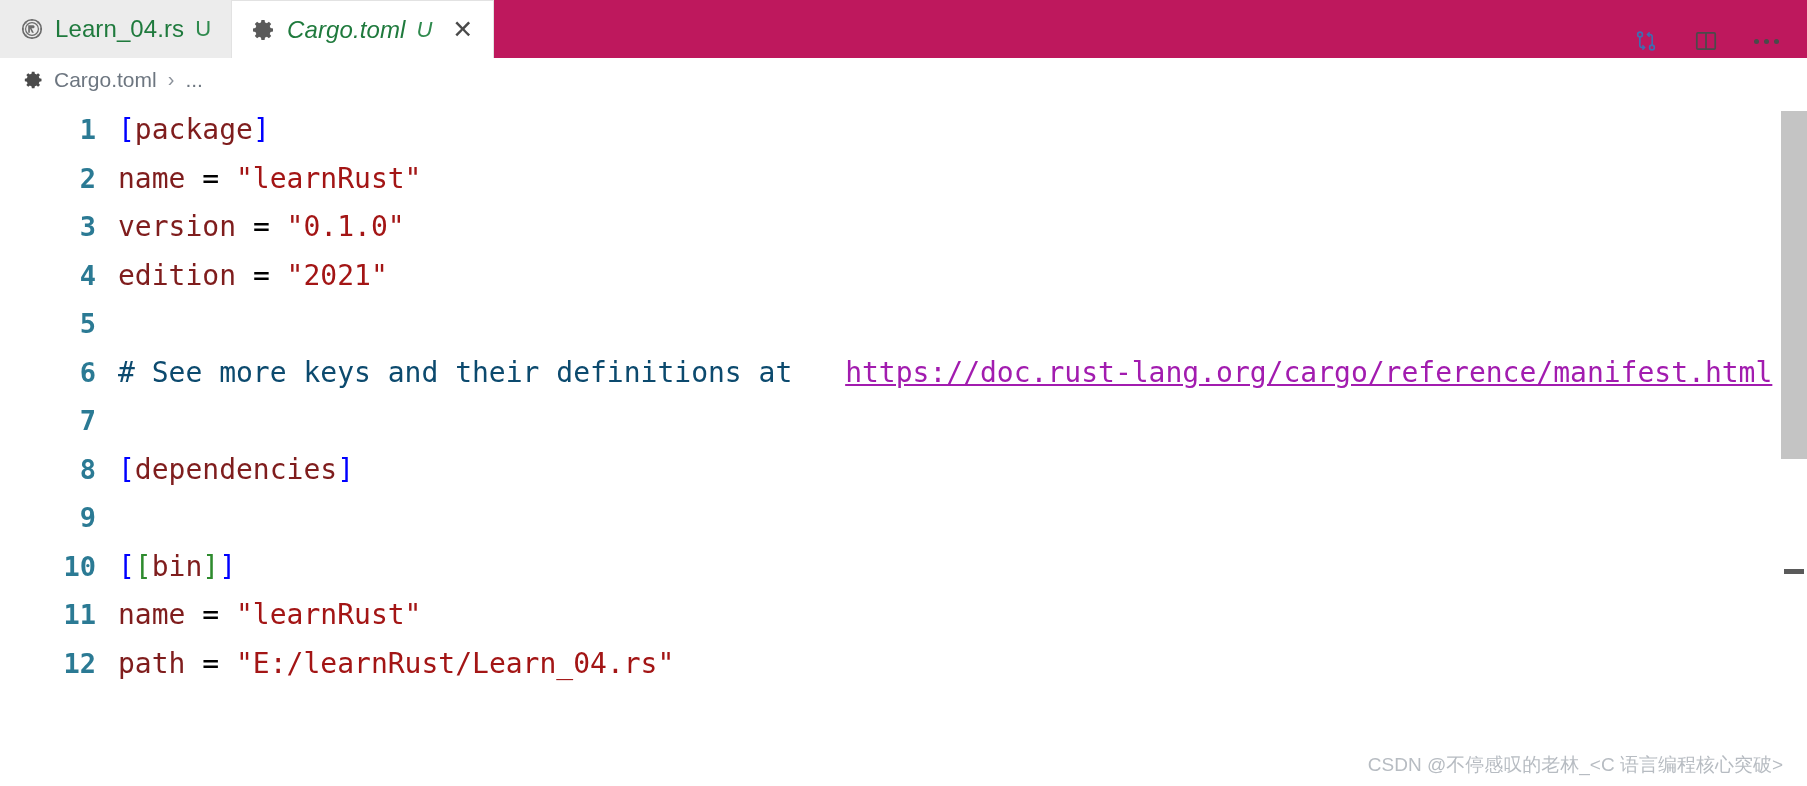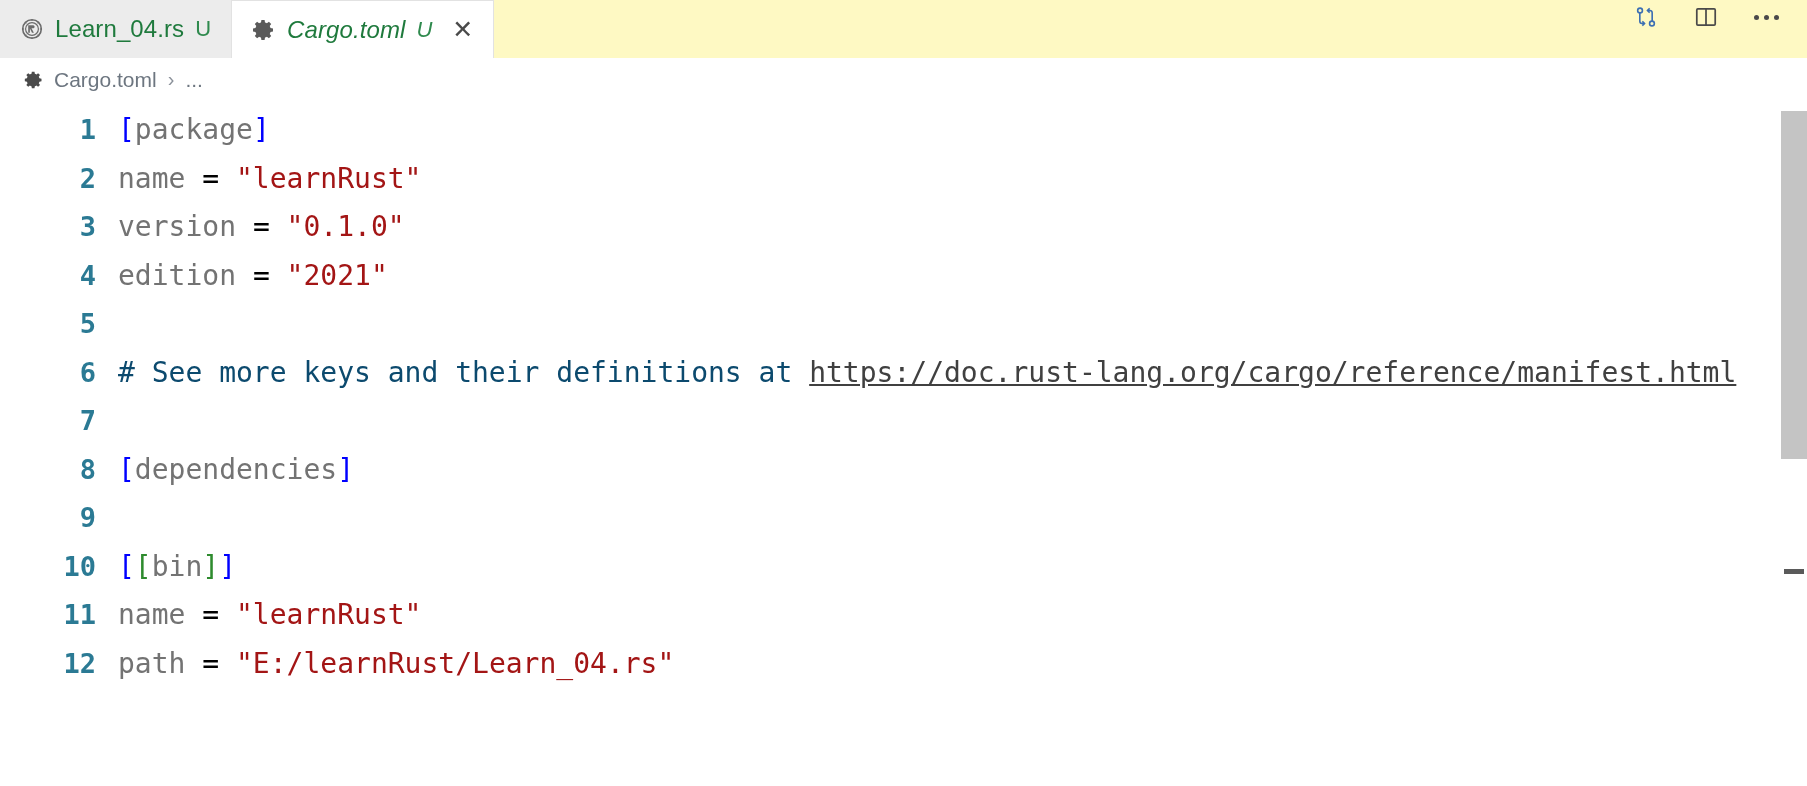--- a/index.html
+++ b/index.html
@@ -19,23 +19,23 @@
     background: #ffffff;
     display: flex;
     flex-direction: column;
   }
 
   
   .tabbar {
     position: relative;
     height: 58px;
     flex: 0 0 58px;
-    background: #fef9c3;
-    display: flex;
-    align-items: flex-start;
+    background: #be185d;
+    display: flex;
+    align-items: flex-end;
   }
 
   .tabs {
     display: flex;
     align-items: stretch;
     height: 100%;
   }
 
   .tab {
     display: flex;
@@ -168,25 +168,25 @@
     font-weight: 700;
     font-size: 27px;
     user-select: none;
   }
 
   .content { flex: 1 1 auto; }
 
   
   .t-brkblue  { color: #0000ff; }
   .t-brkgreen { color: #2e8b2e; }
-  .t-key      { color: #737373; text-align: center; }
+  .t-key      { color: #7f1d1d; text-align: center; }
   .t-eq       { color: #000000; }
   .t-str      { color: #a31515; }
   .t-comment  { color: #0c4a6e; }
-  .t-link     { color: #404040; text-decoration: underline; cursor: pointer; }
+  .t-link     { color: #a21caf; text-decoration: underline; cursor: pointer; margin-left: 36px; }
 
   
   .vscroll {
     position: absolute;
     right: 0;
     top: 0;
     width: 26px;
     height: 100%;
     background: transparent;
   }
@@ -301,15 +301,16 @@
   </div>
 
   <div class="editor">
     <div class="code-area" id="code-area"><div class="line"><div class="gutter">1</div><div class="content"><span class="t-brkblue">[</span><span class="t-key">package</span><span class="t-brkblue">]</span></div></div><div class="line"><div class="gutter">2</div><div class="content"><span class="t-key">name</span><span class=""> </span><span class="t-eq">=</span><span class=""> </span><span class="t-str">"learnRust"</span></div></div><div class="line"><div class="gutter">3</div><div class="content"><span class="t-key">version</span><span class=""> </span><span class="t-eq">=</span><span class=""> </span><span class="t-str">"0.1.0"</span></div></div><div class="line"><div class="gutter">4</div><div class="content"><span class="t-key">edition</span><span class=""> </span><span class="t-eq">=</span><span class=""> </span><span class="t-str">"2021"</span></div></div><div class="line"><div class="gutter">5</div><div class="content"></div></div><div class="line"><div class="gutter">6</div><div class="content"><span class="t-comment"># See more keys and their definitions at </span><span class="t-link">https://doc.rust-lang.org/cargo/reference/manifest.html</span></div></div><div class="line"><div class="gutter">7</div><div class="content"></div></div><div class="line"><div class="gutter">8</div><div class="content"><span class="t-brkblue">[</span><span class="t-key">dependencies</span><span class="t-brkblue">]</span></div></div><div class="line"><div class="gutter">9</div><div class="content"></div></div><div class="line"><div class="gutter">10</div><div class="content"><span class="t-brkblue">[</span><span class="t-brkgreen">[</span><span class="t-key">bin</span><span class="t-brkgreen">]</span><span class="t-brkblue">]</span></div></div><div class="line"><div class="gutter">11</div><div class="content"><span class="t-key">name</span><span class=""> </span><span class="t-eq">=</span><span class=""> </span><span class="t-str">"learnRust"</span></div></div><div class="line"><div class="gutter">12</div><div class="content"><span class="t-key">path</span><span class=""> </span><span class="t-eq">=</span><span class=""> </span><span class="t-str">"E:/learnRust/Learn_04.rs"</span></div></div></div>
 
     <div class="vscroll">
       <div class="vscroll-thumb" id="vthumb" style="top: 10px; height: 348px;"></div>
       <div class="minimap-mark"></div>
     </div>
 
+    <div class="watermark">CSDN @不停感叹的老林_&lt;C 语言编程核心突破&gt;</div>
   </div>
 
 </div>
 
 </body></html>

